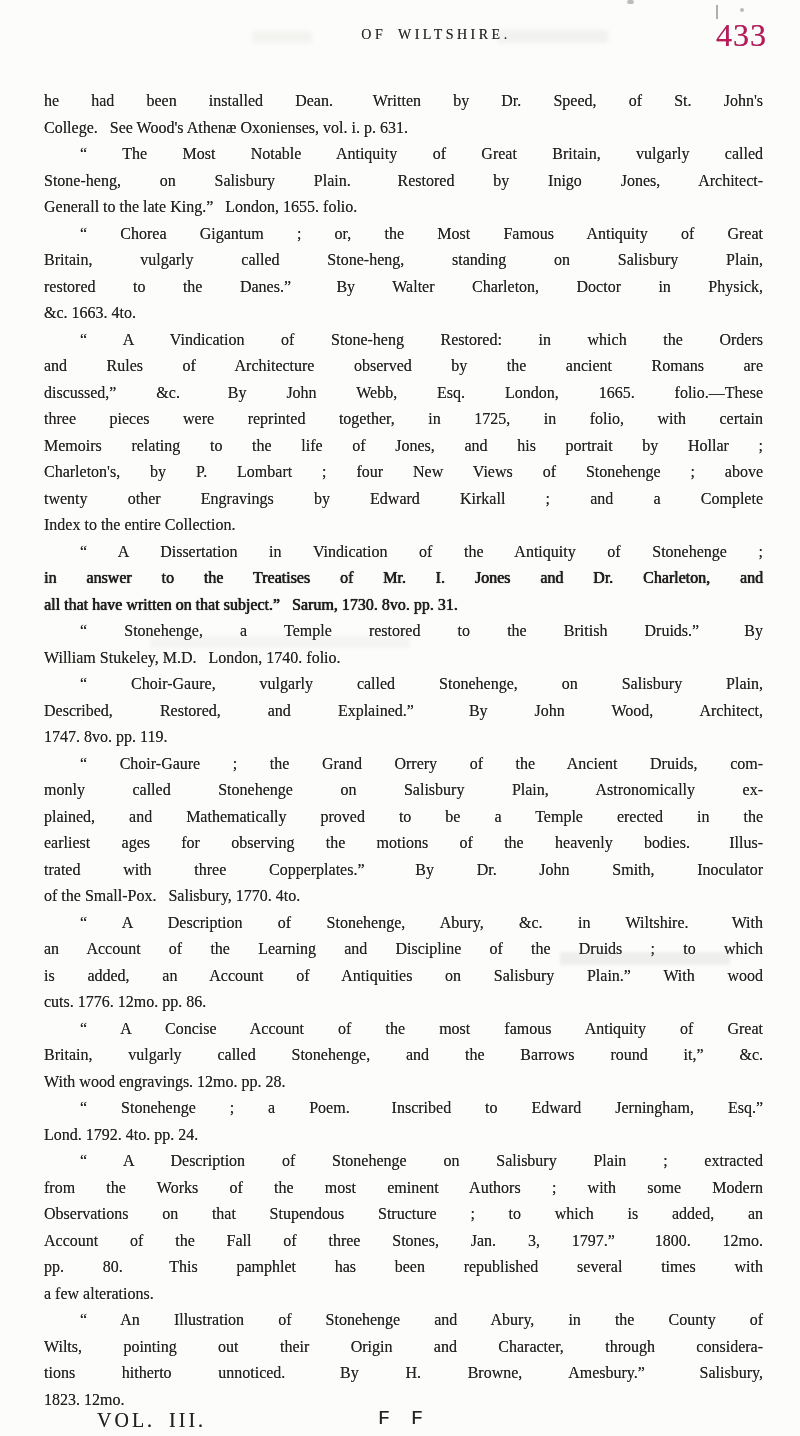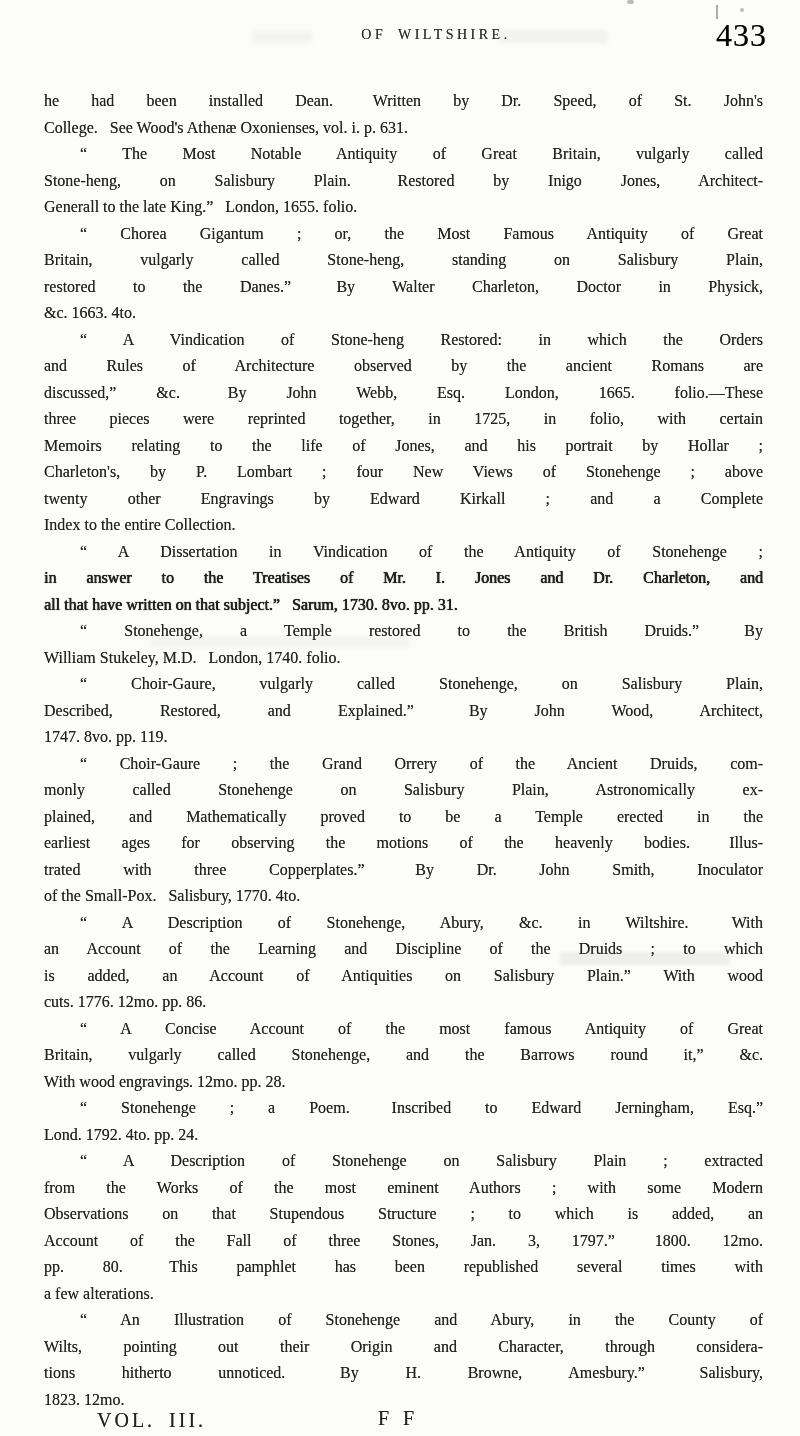--- a/index.html
+++ b/index.html
@@ -20,21 +20,21 @@
     position: absolute; top: 27px; left: 0; width: 800px;
     text-align: center;
     font-size: 14px; letter-spacing: 3.5px; word-spacing: 5px;
     color: #2b2a28;
     text-shadow: 0 0 0.6px rgba(40,40,38,.6);
     padding-left: 36px;
   }
   .page-number {
     position: absolute; top: 17px; right: 33px;
     font-size: 32px; letter-spacing: 1px;
-    color: #000000;
+    color: #be185d;
     text-shadow: 0 0 0.6px rgba(40,40,38,.6);
   }
   
   .body-text {
     position: absolute; left: 44px; top: 88px; width: 719px;
     font-size: 16px;
     text-shadow: 0 0 0.5px rgba(35,34,32,.65);
   }
   .para { margin: 0; }
   .line {
@@ -50,20 +50,21 @@
   
   .footer-volume {
     position: absolute; left: 97px; top: 1409px;
     font-size: 20px; letter-spacing: 3px; word-spacing: 6px;
     text-shadow: 0 0 0.6px rgba(40,40,38,.6);
   }
   .footer-signature {
     position: absolute; left: 378px; top: 1407px;
     font-size: 20px; word-spacing: 9px;
     text-shadow: 0 0 0.6px rgba(40,40,38,.6);
+    font-family: Liberation Mono, monospace;
   }
   
   .artifact { position: absolute; pointer-events: none; }
   .a-tick   { left: 716px; top: 5px;  width: 2px;  height: 14px; background: #6f6f6d; opacity: .55; }
   .a-speck1 { left: 627px; top: 0;    width: 7px;  height: 4px;  background: #72726f; opacity: .45; border-radius: 2px; }
   .a-speck2 { left: 740px; top: 8px;  width: 4px;  height: 4px;  background: #7a7a77; opacity: .5;  border-radius: 50%; }
   .a-ghost1 { left: 498px; top: 30px; width: 110px; height: 13px; background: #9a9a96; opacity: .10; filter: blur(2px); }
   .a-ghost2 { left: 252px; top: 31px; width: 60px;  height: 12px; background: #9a9a96; opacity: .09; filter: blur(2px); }
   .a-ghost3 { left: 560px; top: 952px; width: 170px; height: 13px; background: #8e8e8a; opacity: .12; filter: blur(1.5px); }
   .a-ghost4 { left: 150px; top: 636px; width: 260px; height: 12px; background: #94948f; opacity: .07; filter: blur(2px); }

